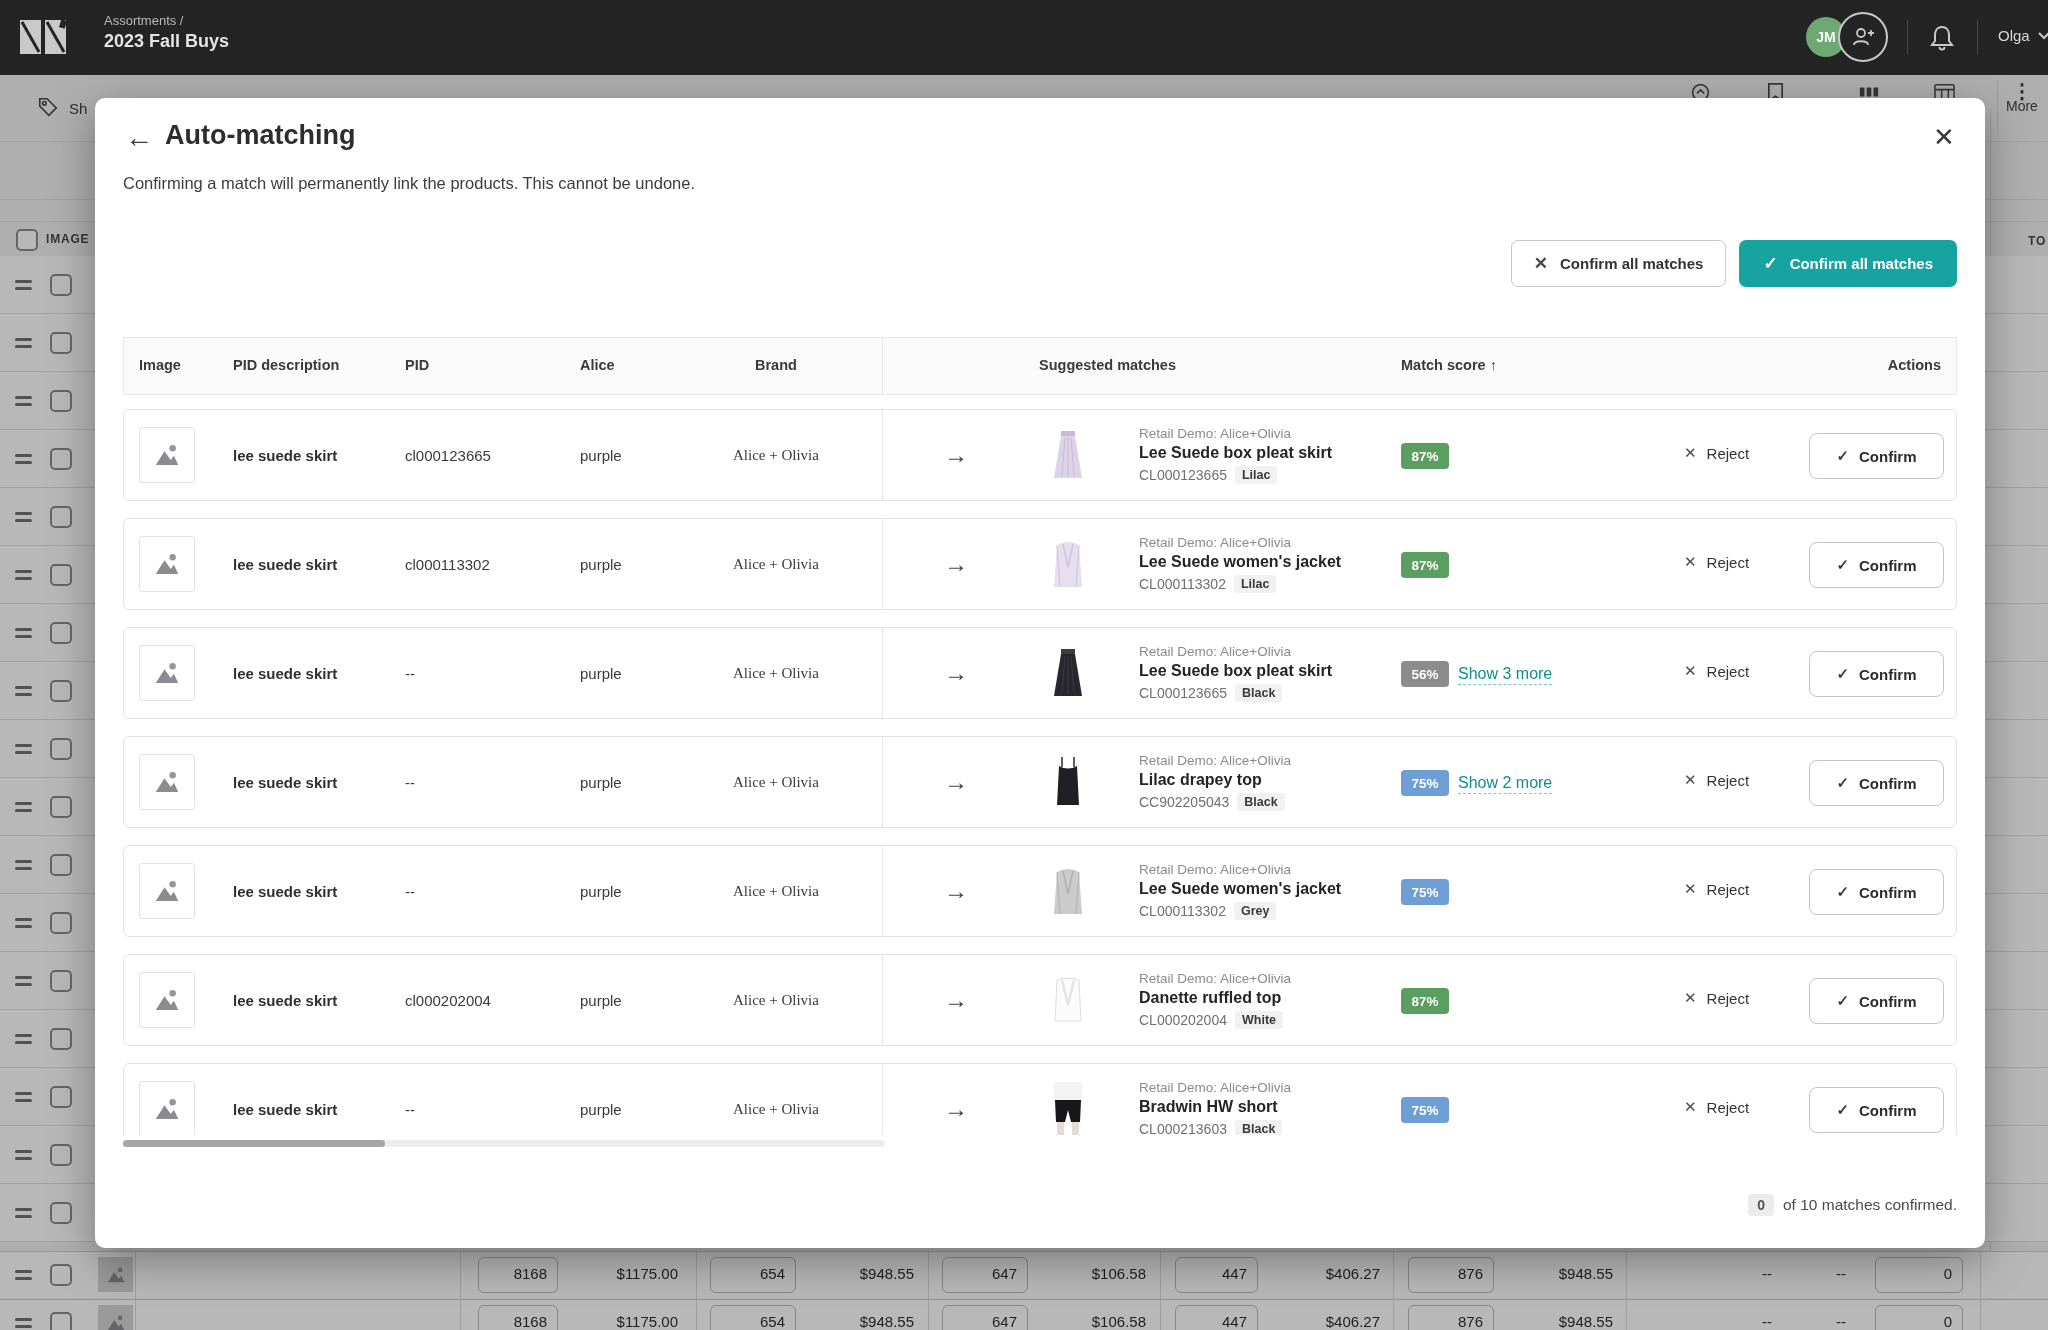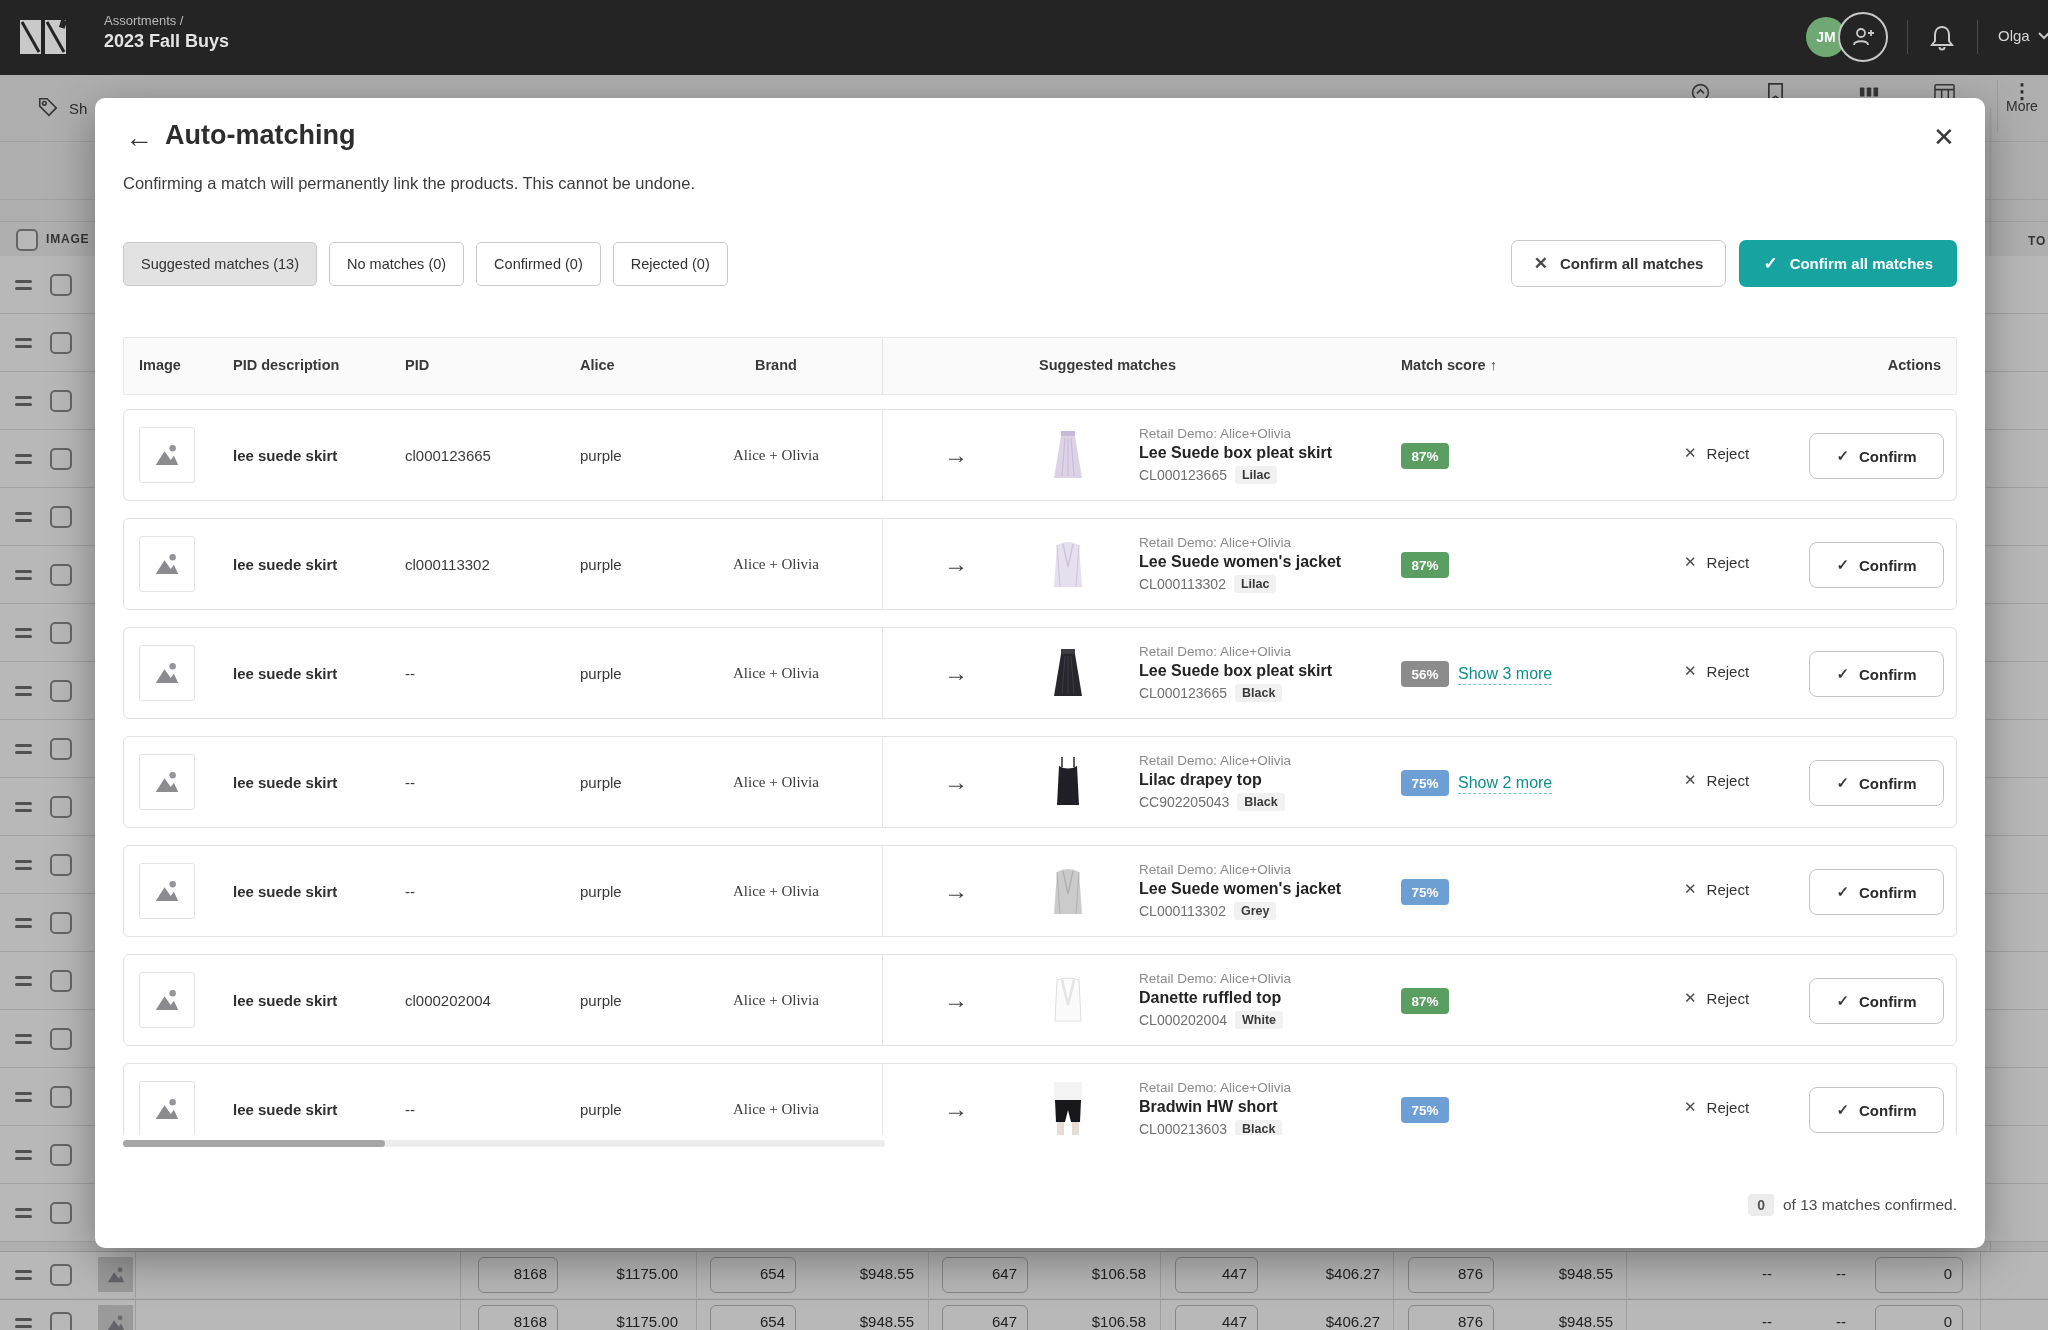--- a/index.html
+++ b/index.html
@@ -378,26 +378,20 @@
         </svg>
     </span>
   </div>
 
   <div class="modal">
     <span class="back-ico">←</span>
     <span class="m-title">Auto-matching</span>
     <span class="close-ico">✕</span>
     <div class="m-sub">Confirming a match will permanently link the products. This cannot be undone.</div>
 
-    <div class="chips" id="filter-tabs">
-        <button class="chip sel">Suggested matches (13)</button>
-        <button class="chip">No matches (0)</button>
-        <button class="chip">Confirmed (0)</button>
-        <button class="chip">Rejected (0)</button>
-      </div>
 
     <div class="bigbtns">
       <button class="btn-outline">
         <span class="x-ico" style="font-size:17px">✕</span>
         <span>Confirm all matches</span>
       </button>
       <button class="btn-teal">
         <span style="font-size:17px">✓</span>
         <span>Confirm all matches</span>
       </button>
@@ -698,16 +692,16 @@
     </div>
   </div>
 </div>
 
     <div class="hscroll">
       <div class="hthumb"></div>
     </div>
 
     <div class="m-footer">
       <span class="zero-badge">0</span>
-      <span>of 13 matches confirmed.</span>
+      <span>of 10 matches confirmed.</span>
     </div>
   </div>
 </div>
 
 </body></html>

